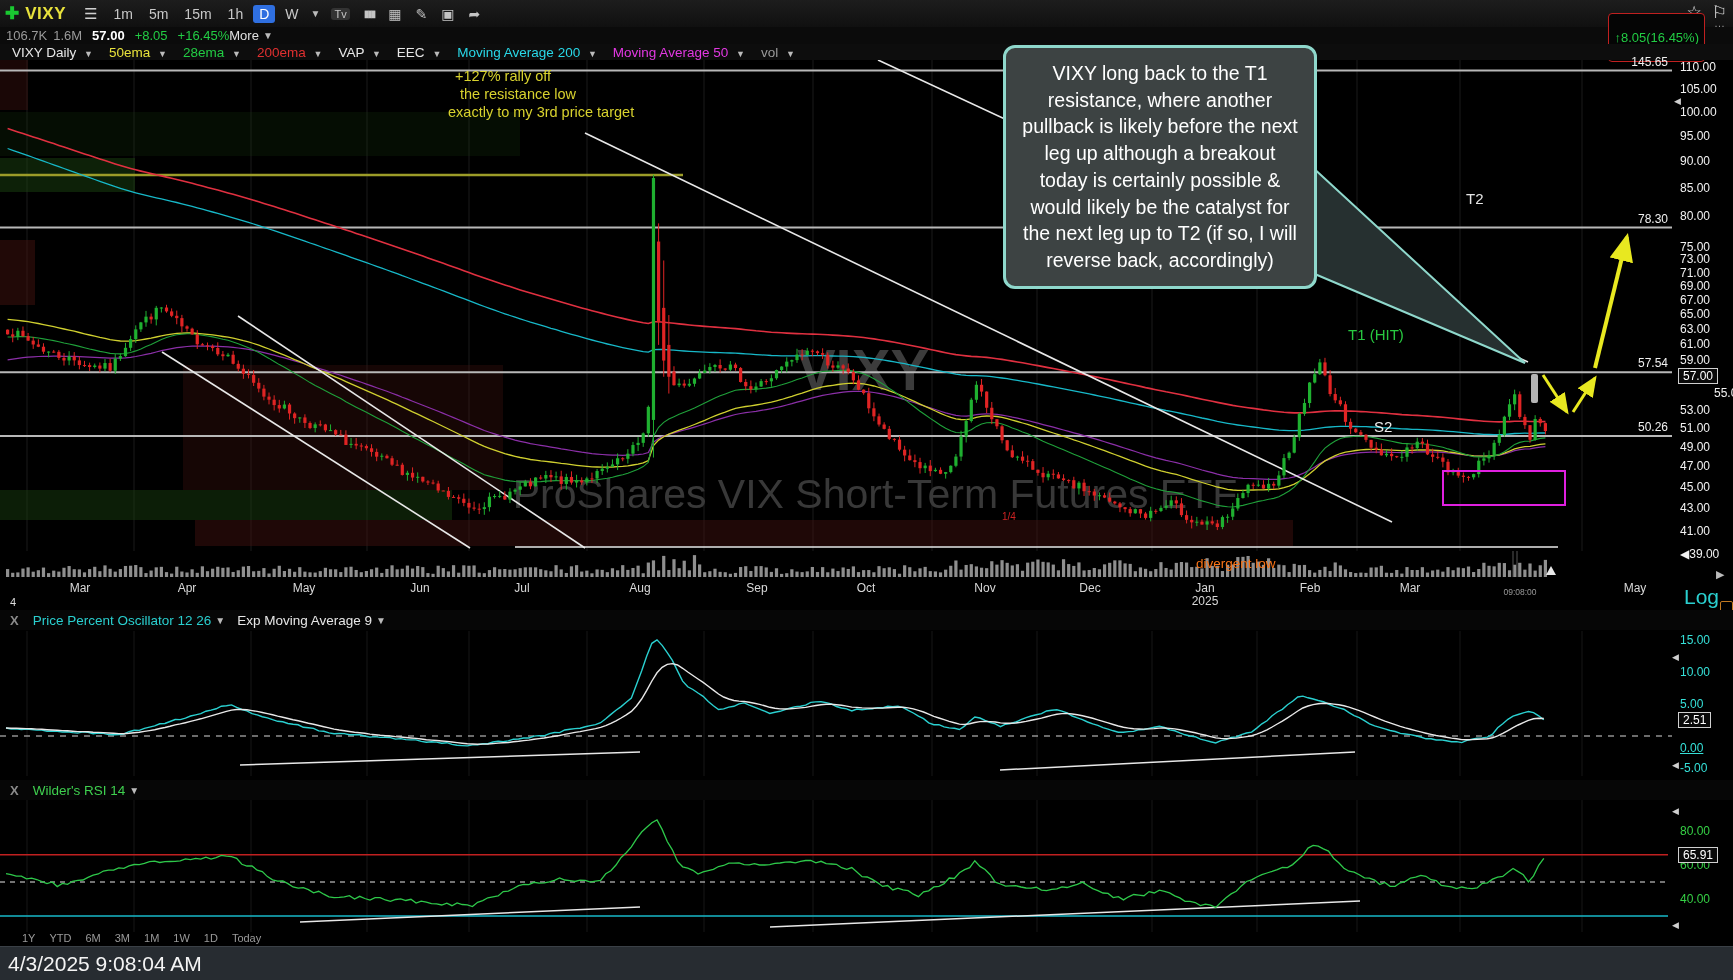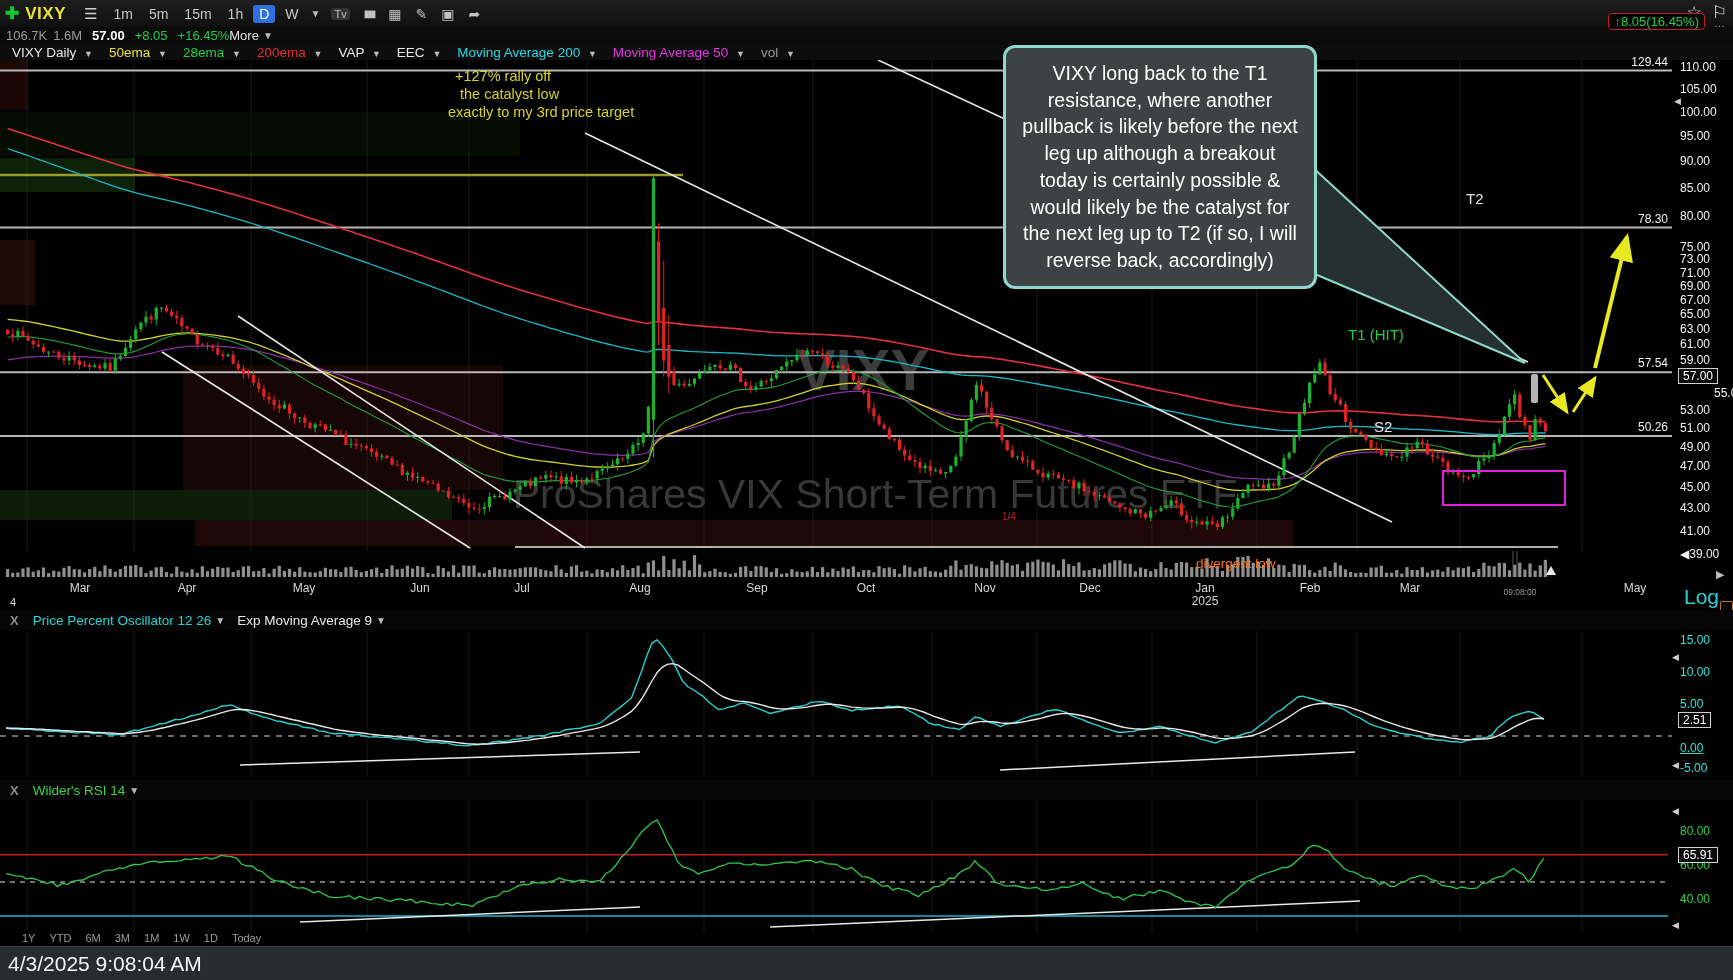--- a/index.html
+++ b/index.html
@@ -16,21 +16,21 @@
   .caret{color:#bbb;font-size:10px;margin:0 4px;}
   .tbicon{color:#c4c4c4;font-size:14px;margin:0 7px;}
   #tb-right{position:absolute;right:6px;top:2px;display:flex;gap:10px;}
   #tb-right span{color:#e4e4e4;font-size:17px;}
   
   #row2{left:0;top:27px;width:1733px;height:17px;background:#0b0b0b;display:flex;align-items:center;font-size:13px;}
   #row2 .dim{color:#9a9a9a;margin-left:6px;}
   #row2 .last{color:#fff;font-weight:bold;margin-left:10px;}
   #row2 .chg{color:#22cc44;margin-left:10px;}
   #row2 .more{color:#e0e0e0;}
-  #badge{position:absolute;right:28px;top:-14px;border:1.5px solid #c02020;border-radius:4px;padding:0 5px;color:#22cc44;font-size:13px;background:#050505;}
+  #badge{position:absolute;right:28px;top:-14px;border:1.5px solid #c02020;border-radius:4px;padding:16px 5px;color:#22cc44;font-size:13px;background:#050505;}
   #badge .up{font-weight:bold;}
   #dots{position:absolute;right:8px;top:-10px;color:#999;font-size:11px;}
   
   #chead{left:0;top:44px;width:1733px;height:16px;background:#0d0d0d;display:flex;align-items:center;font-size:13.5px;}
   #chead .it{margin-left:12px;white-space:nowrap;}
   #chead .it .caret{font-size:9px;}
   
   svg{display:block;}
   #main-svg{position:absolute;left:0;top:60px;}
   #vol-svg{position:absolute;left:0;top:551px;}
@@ -761,21 +761,21 @@
       </marker>
     </defs>
     <line x1="1595" y1="308" x2="1627" y2="177" stroke="#e8e820" stroke-width="4" marker-end="url(#ah)"></line>
     <line x1="1543" y1="315" x2="1567" y2="352" stroke="#e8e820" stroke-width="3" marker-end="url(#ah)"></line>
     <line x1="1573" y1="352" x2="1595" y2="318" stroke="#e8e820" stroke-width="3" marker-end="url(#ah)"></line>
     <rect x="1531" y="314" width="7" height="29" rx="2" fill="#b4b4b4"></rect>
     <rect x="1443" y="411" width="122" height="34" fill="none" stroke="#e020e0" stroke-width="2"></rect>
   </svg>
 
 <div class="abs note" style="left:455px;top:68px;">+127% rally off</div>
-<div class="abs note" style="left:460px;top:86px;">the catalyst low</div>
+<div class="abs note" style="left:460px;top:86px;">the resistance low</div>
 <div class="abs note" style="left:448px;top:104px;">exactly to my 3rd price target</div>
 <div class="abs chartlbl" style="left:1466px;top:190px;color:#e4e4e4;">T2</div>
 <div class="abs chartlbl" style="left:1348px;top:326px;color:#28c840;">T1 (HIT)</div>
 <div class="abs chartlbl" style="left:1374px;top:418px;color:#ececec;text-align:center;">S2</div>
 <div class="abs" style="left:1002px;top:511px;color:#cc2222;font-size:10px;">1/4</div>
 <div class="abs" style="left:1196px;top:556px;color:#f97316;font-size:13.5px;z-index:4;">divergent low</div>
 <div class="abs" id="callout">VIXY long back to the T1 resistance, where another pullback is likely before the next leg up although a breakout today is certainly possible &amp; would likely be the catalyst for the next leg up to T2 (if so, I will reverse back, accordingly)</div>
 <div id="price-axis" class="abs" style="left:0;top:0;">
     <div class="axlbl" style="top: 59.7742px;">110.00</div>
     <div class="axlbl" style="top: 81.6386px;">105.00</div>
@@ -796,21 +796,21 @@
     <div class="axlbl" style="top: 385.553px; margin-left: 34px;">55.00</div>
     <div class="axlbl" style="top: 402.963px;">53.00</div>
     <div class="axlbl" style="top: 421.042px;">51.00</div>
     <div class="axlbl" style="top: 439.844px;">49.00</div>
     <div class="axlbl" style="top: 459.431px;">47.00</div>
     <div class="axlbl" style="top: 479.869px;">45.00</div>
     <div class="axlbl" style="top: 501.236px;">43.00</div>
     <div class="axlbl" style="top: 523.621px;">41.00</div>
     <div class="axlbl" style="top: 547.126px;">◀39.00</div>
     <div class="curbox" style="top: 367.766px;">57.00</div>
-    <div class="lvl-lbl" style="left: 1602px; top: 54.5597px;">129.44</div>
+    <div class="lvl-lbl" style="left: 1602px; top: 54.5597px;">145.65</div>
     <div class="lvl-lbl" style="left: 1602px; top: 211.543px;">78.30</div>
     <div class="lvl-lbl" style="left: 1602px; top: 356.334px;">57.54</div>
     <div class="lvl-lbl" style="left: 1602px; top: 419.912px;">50.26</div>
     <div class="tri" style="left: 1674px; top: 96px;">◀</div>
   </div>
 
 <svg id="vol-svg" width="1733" height="28">
     <rect x="6" y="18.079363809665665" width="3.2" height="7.920636190334335" fill="#8f8f8f"></rect>
     <rect x="11.126000000000001" y="21.77994220238179" width="3.2" height="4.22005779761821" fill="#8f8f8f"></rect>
     <rect x="16.252000000000002" y="21.40827727713622" width="3.2" height="4.5917227228637785" fill="#8f8f8f"></rect>

